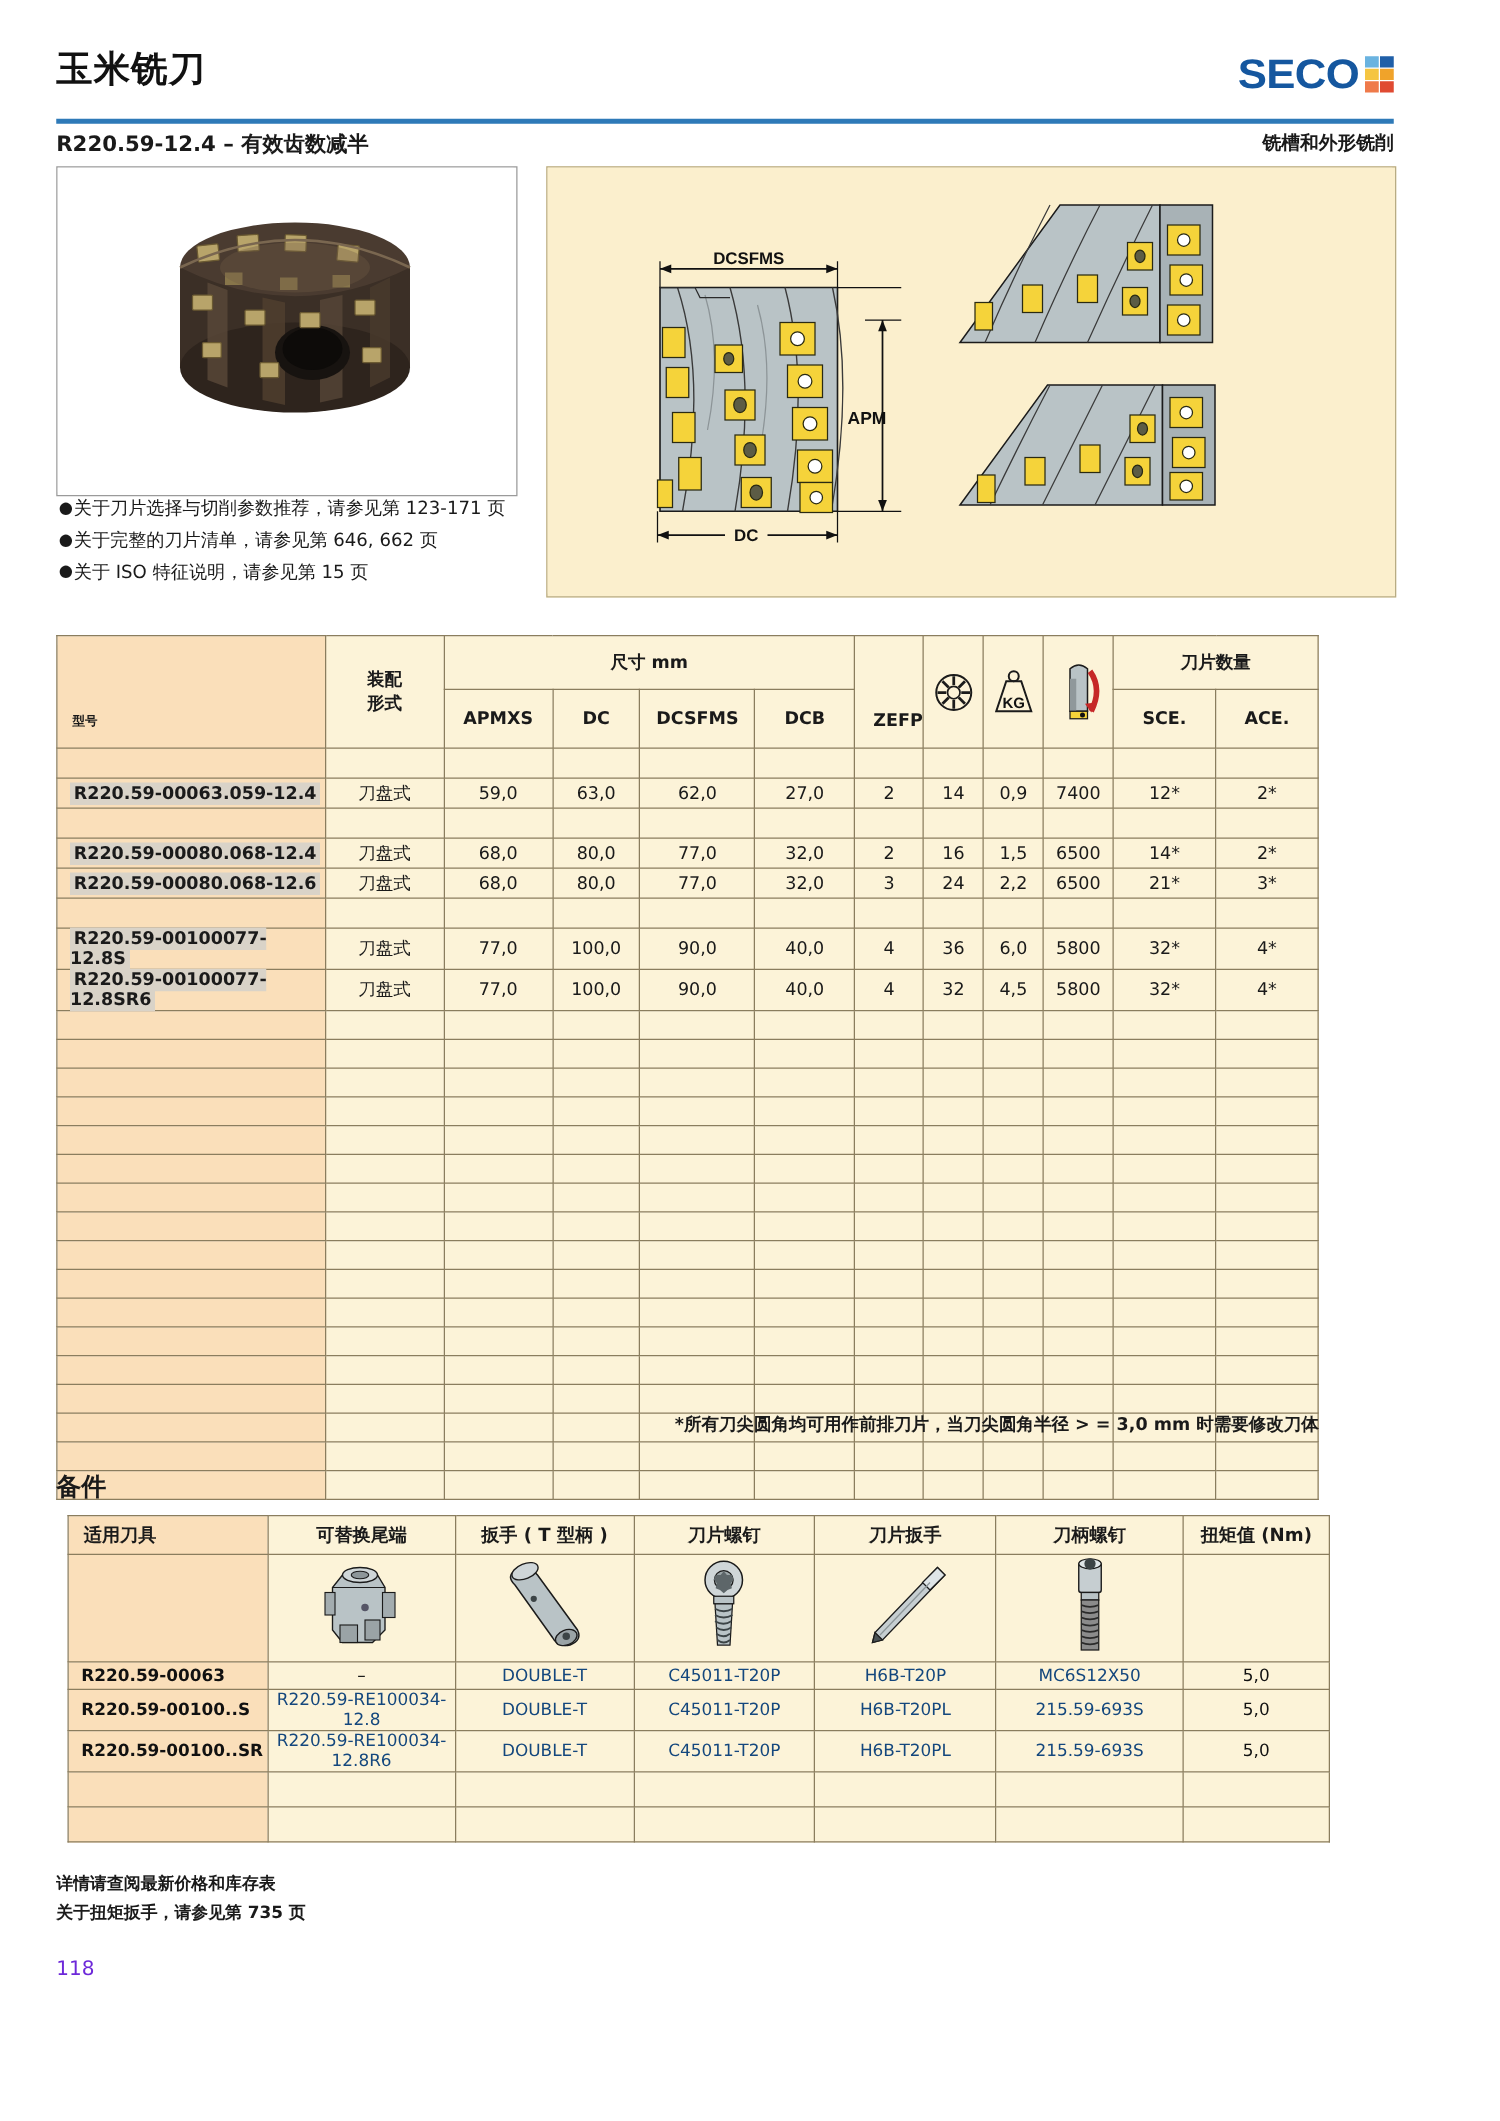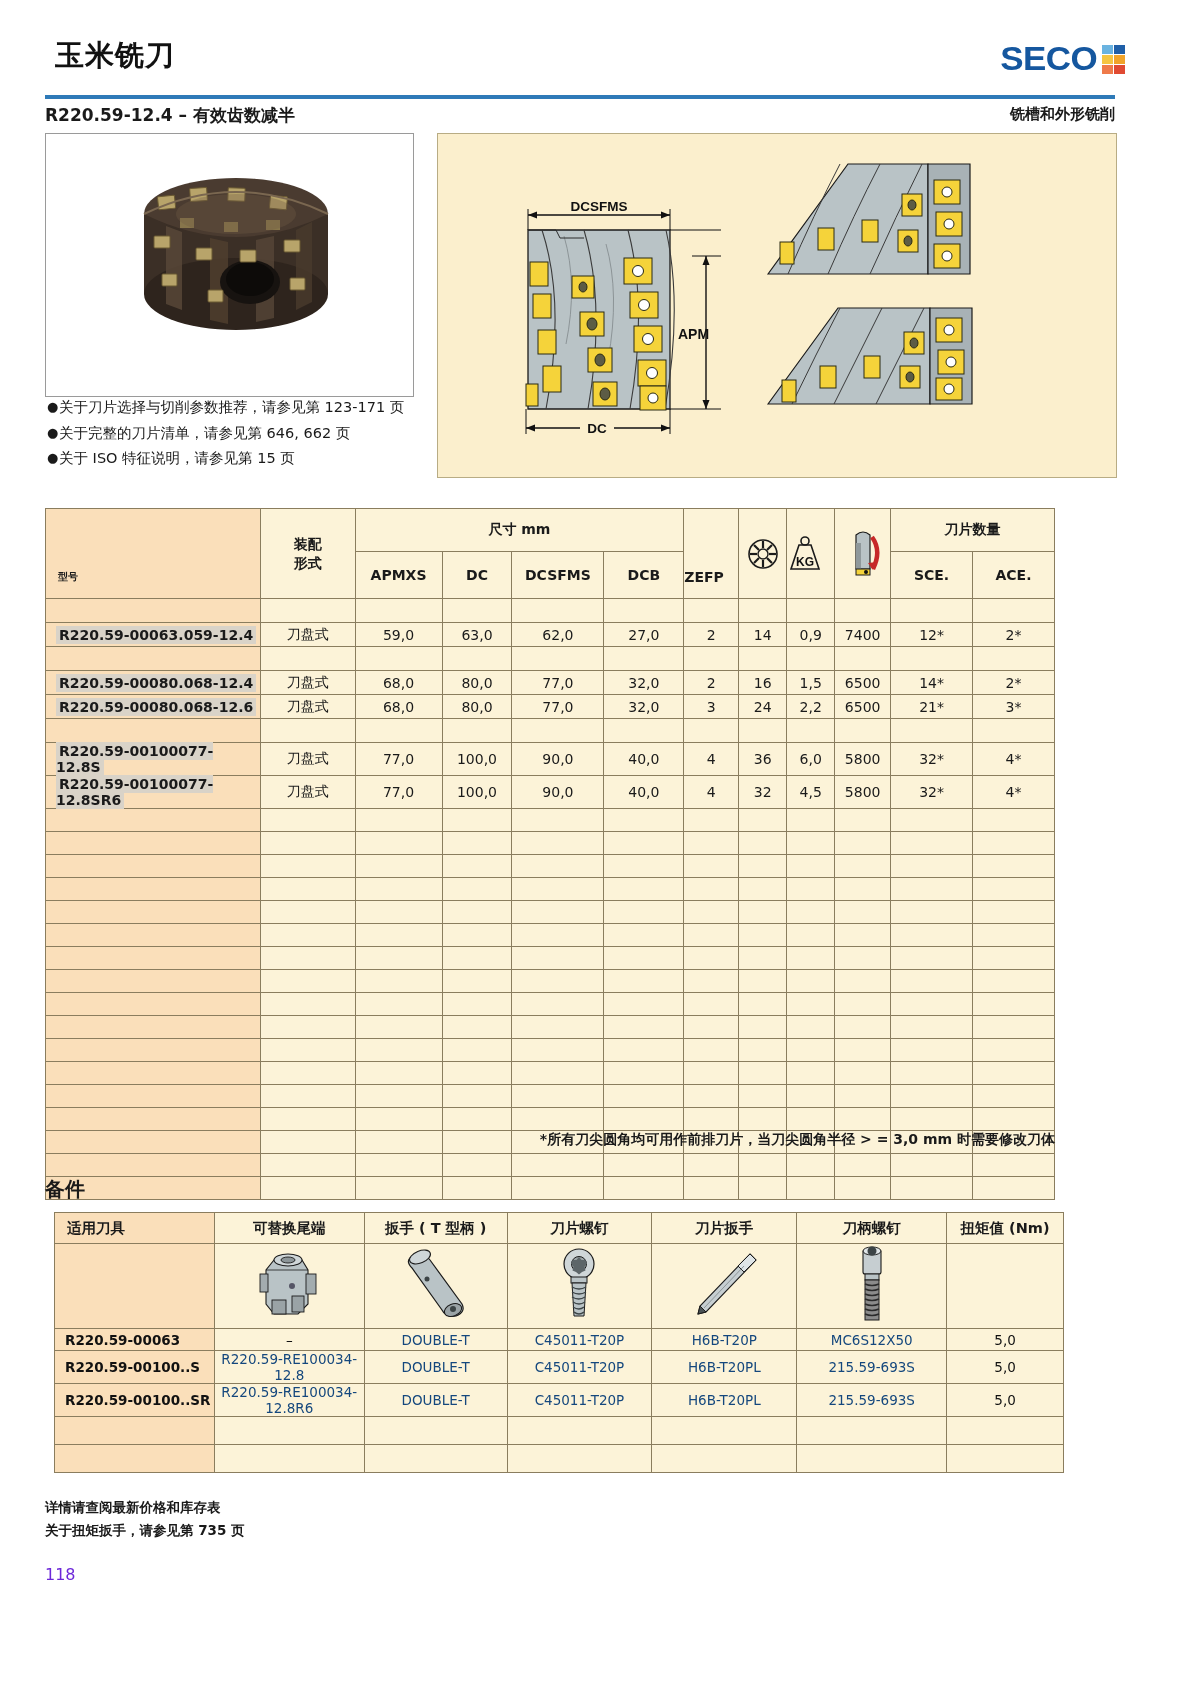--- a/index.html
+++ b/index.html
@@ -4,21 +4,21 @@
 <style>
   html,body{margin:0;padding:0;}
   body{
     width:1200px;height:1697px;background:#ffffff;
     font-family:"Liberation Sans","DejaVu Sans",sans-serif;
     color:#1a1a1a;position:relative;overflow:hidden;
   }
   .page{position:absolute;left:0;top:0;width:1200px;height:1697px;}
 
   
-  .hdr{position:absolute;left:45px;top:36px;width:1070px;height:62px;margin-left:10px;}
+  .hdr{position:absolute;left:45px;top:36px;width:1070px;height:62px;}
   .hdr-title{position:absolute;left:0;top:0;font-size:29px;font-weight:bold;letter-spacing:1px;
     font-family:"DejaVu Sans",sans-serif;color:#111;}
   .logo{position:absolute;right:0;top:4px;display:flex;align-items:center;gap:7px;}
   .logo-word{font-size:33px;font-weight:bold;color:#15579f;letter-spacing:-0.5px;
     font-family:"Liberation Sans",sans-serif;font-style:normal;transform:scaleX(1.06);}
   .logo-grid{display:grid;grid-template-columns:repeat(2,11px);grid-template-rows:repeat(3,9px);gap:1px;}
   .hdr-rule{position:absolute;left:45px;top:95px;width:1070px;height:4px;background:#2e7ab8;}
   .subhead{position:absolute;left:45px;top:104px;width:1070px;height:26px;}
   .subhead-left{position:absolute;left:0;top:0;font-size:17px;font-weight:bold;
     font-family:"DejaVu Sans",sans-serif;}
@@ -313,21 +313,21 @@
           <div class="hcell-first" style="height:68px;display:flex;align-items:flex-end;">型号</div>
         </td>
         <td class="hcell" rowspan="2">
           <div style="display:flex;flex-direction:column;justify-content:center;height:68px;line-height:1.35;">
             <span>装配</span>
             <span>形式</span>
           </div>
         </td>
         <td class="hcell hgroup" colspan="4">尺寸 mm</td>
         <td class="hcell" rowspan="2">
-          <div style="height:68px;display:flex;align-items:flex-end;justify-content:flex-start;padding-bottom:5px;">
+          <div style="height:68px;display:flex;align-items:flex-end;justify-content:flex-end;padding-bottom:5px;">
             <span>ZEFP</span>
           </div>
         </td>
         <td class="hcell" rowspan="2">
           <div style="height:68px;display:flex;align-items:center;justify-content:center;">
             <svg width="34" height="34" viewBox="0 0 34 34">
               <circle cx="17" cy="17" r="14" fill="none" stroke="#1b1b1b" stroke-width="1.6"></circle>
               <circle cx="17" cy="17" r="5" fill="none" stroke="#1b1b1b" stroke-width="1.4"></circle>
               <g stroke="#1b1b1b" stroke-width="2.2">
                 <line x1="17" y1="4" x2="17" y2="11"></line>
@@ -336,21 +336,21 @@
                     <line x1="23" y1="17" x2="30" y2="17"></line>
                 <line x1="8" y1="8" x2="13" y2="13"></line>
                     <line x1="21" y1="21" x2="26" y2="26"></line>
                 <line x1="26" y1="8" x2="21" y2="13"></line>
                     <line x1="13" y1="21" x2="8" y2="26"></line>
               </g>
             </svg>
           </div>
         </td>
         <td class="hcell" rowspan="2">
-          <div style="height:68px;display:flex;align-items:center;">
+          <div style="height:68px;display:flex;align-items:center;justify-content:center;">
             <svg width="36" height="38" viewBox="0 0 36 38">
               <circle cx="18" cy="6" r="4" fill="none" stroke="#1b1b1b" stroke-width="1.6"></circle>
               <path d="M12 10 L24 10 L32 34 L4 34 Z" fill="none" stroke="#1b1b1b" stroke-width="1.6"></path>
               <text x="18" y="31" font-size="12" font-weight="bold" text-anchor="middle" font-family="Liberation Sans, sans-serif" fill="#111">KG</text>
             </svg>
           </div>
         </td>
         <td class="hcell" rowspan="2">
           <div style="height:68px;display:flex;align-items:center;justify-content:center;">
             <svg width="40" height="50" viewBox="0 0 40 50">

